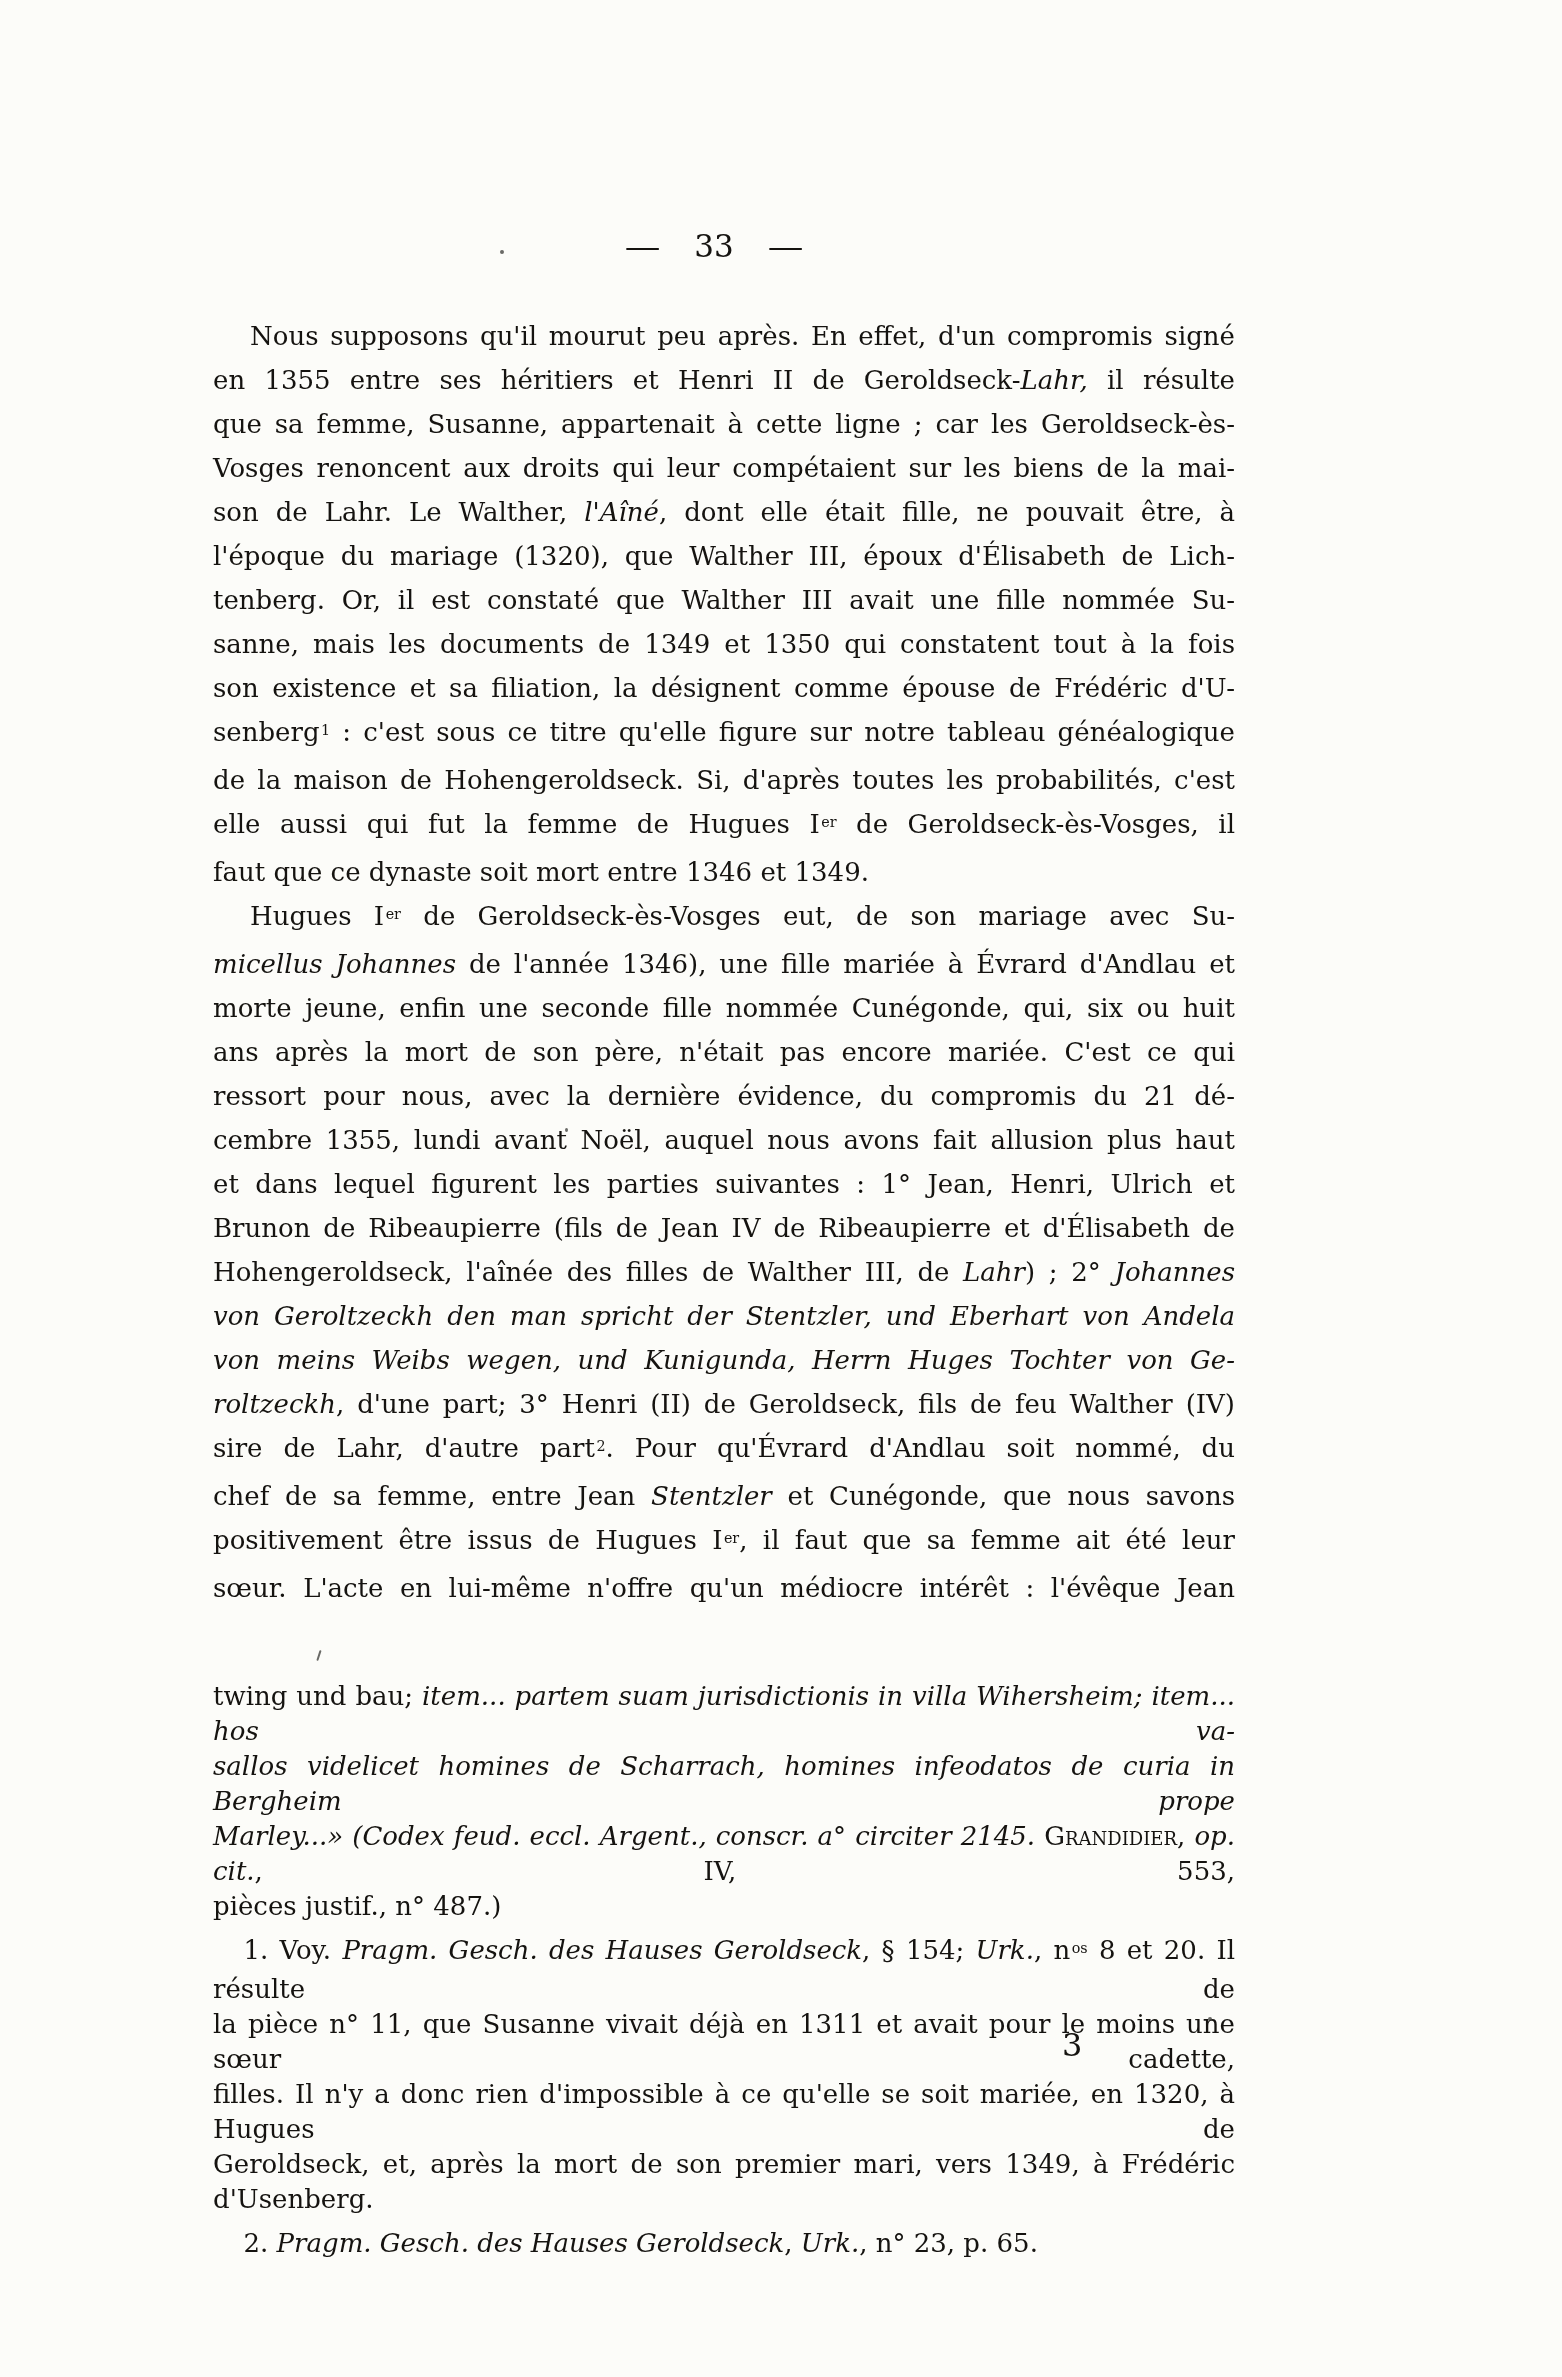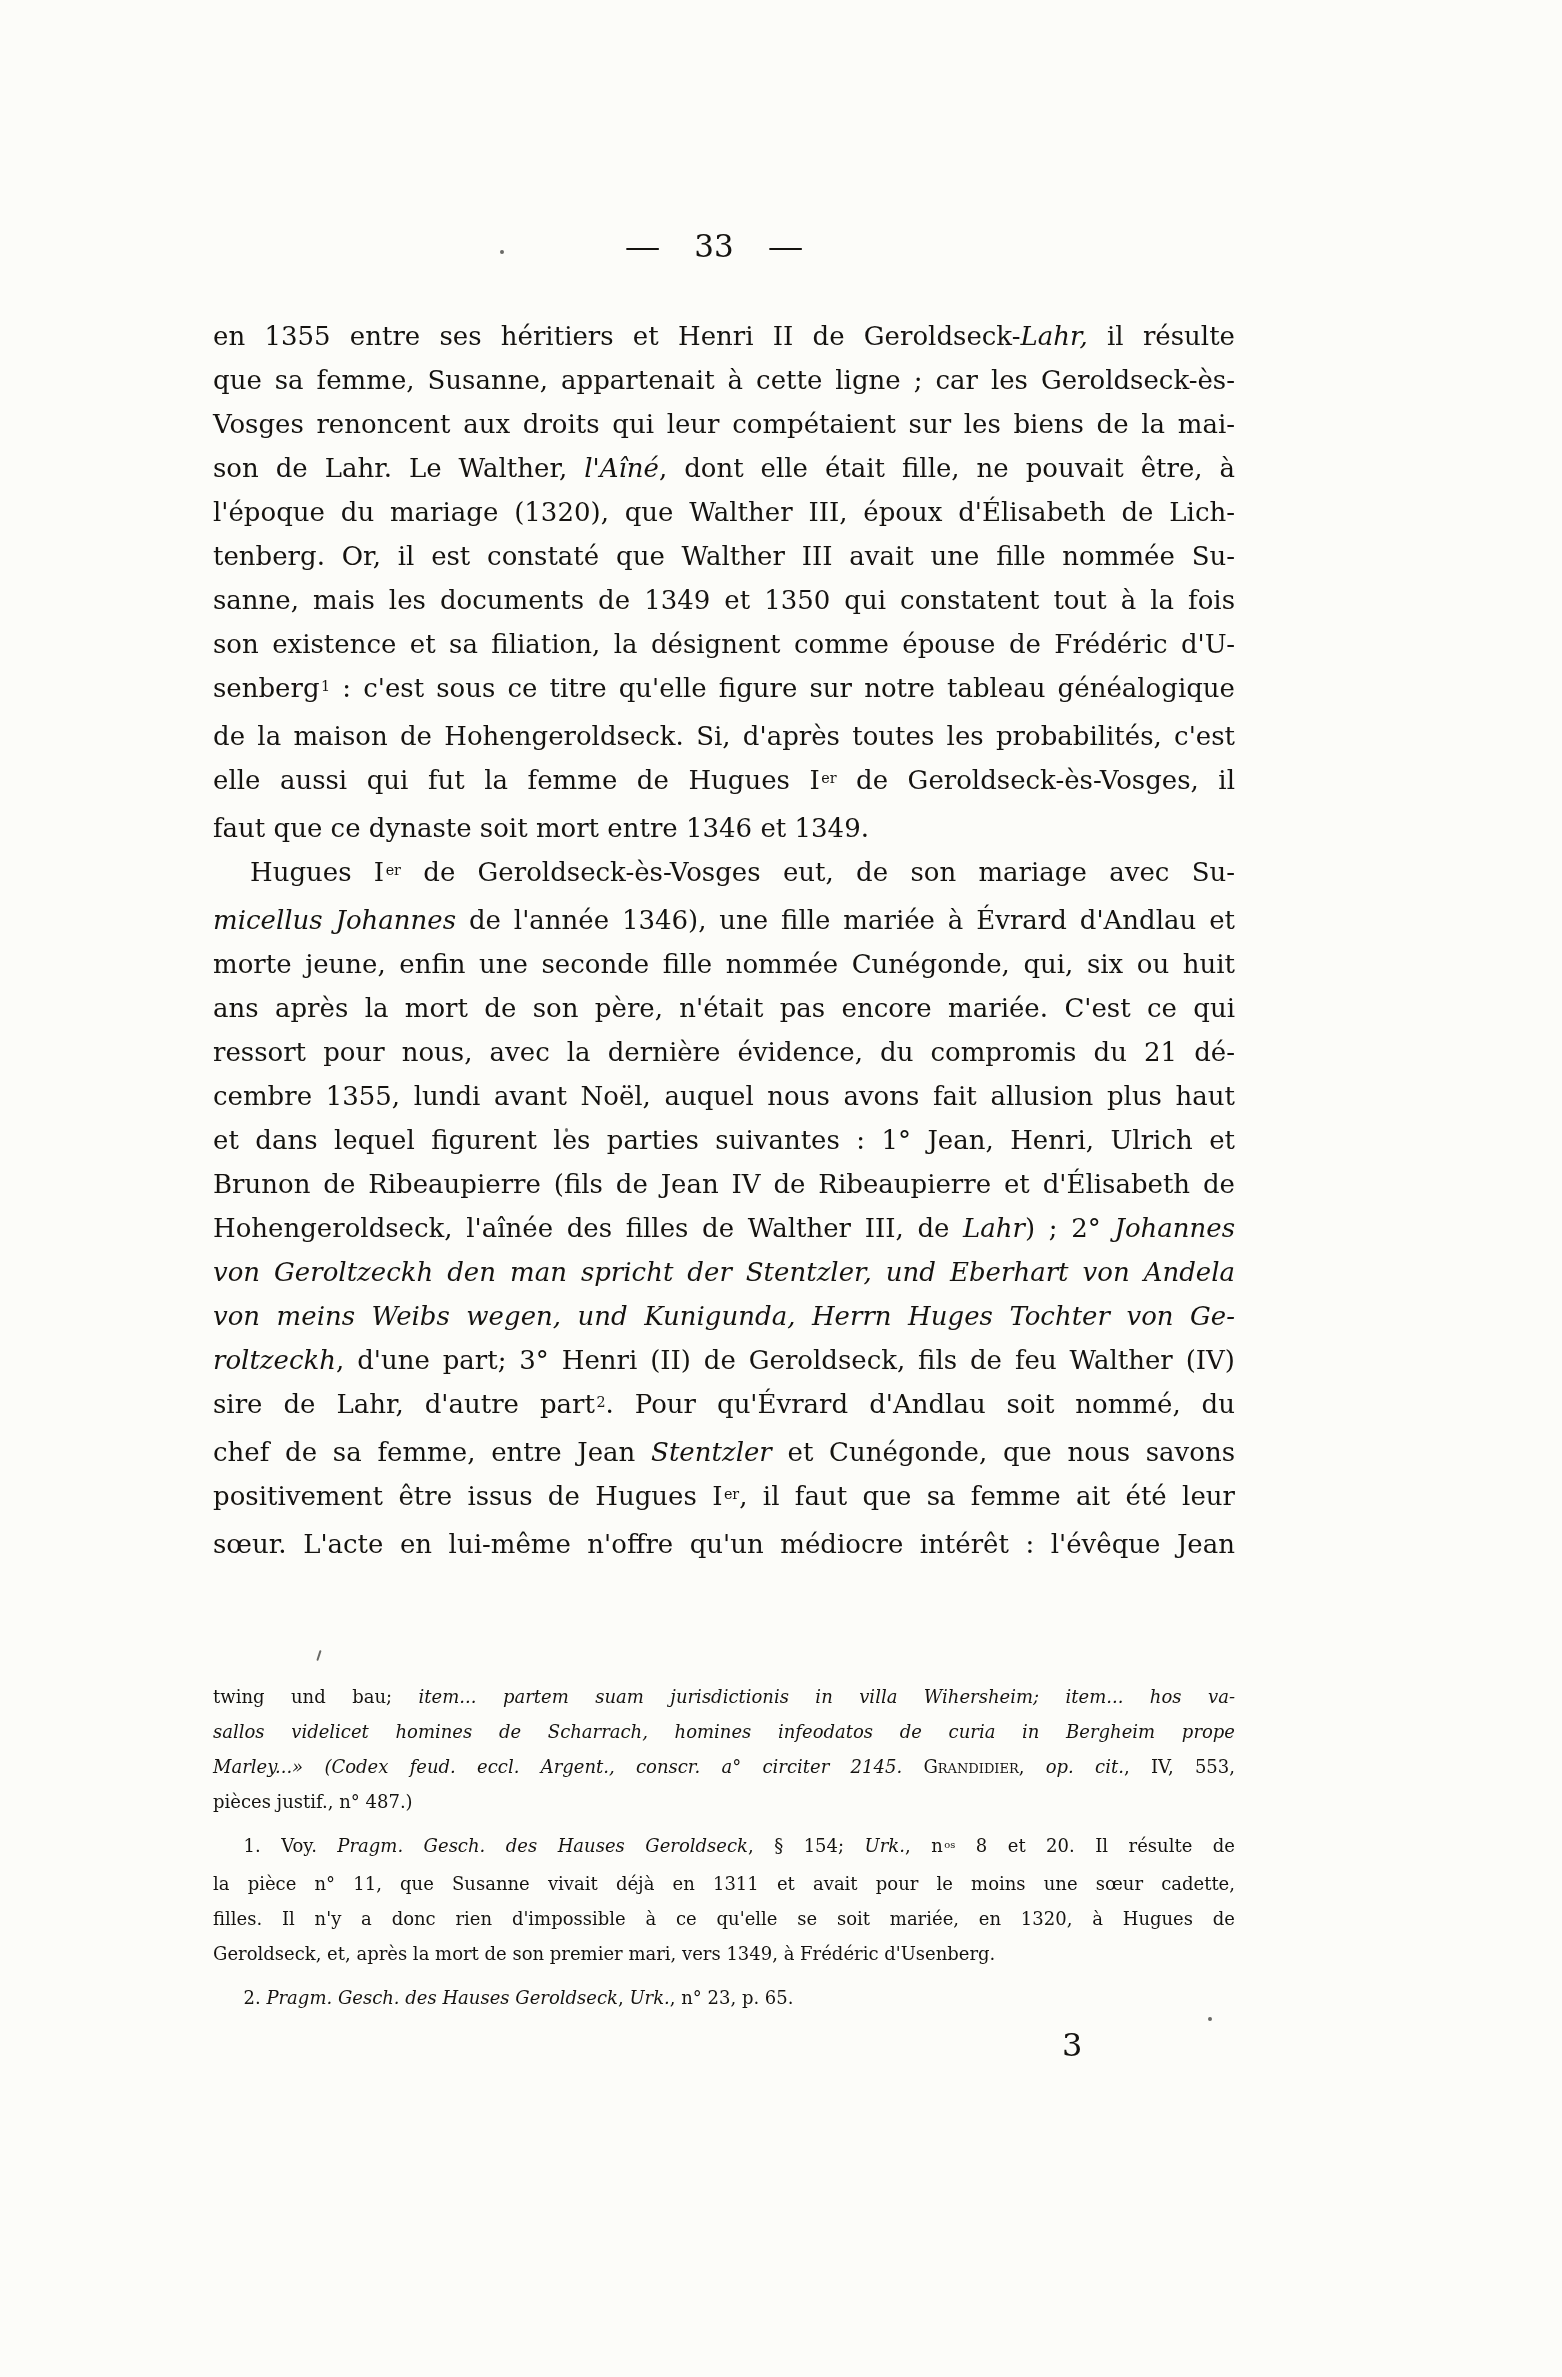--- a/index.html
+++ b/index.html
@@ -45,21 +45,21 @@
     font-size: 26px;
     line-height: 44px;
   }
 
   
   .footnotes {
     position: absolute;
     left: 213px;
     top: 1679px;
     width: 1022px;
-    font-size: 18px;
+    font-size: 26px;
     line-height: 35px;
   }
 
   .line {
     text-align: justify;
     text-align-last: justify;
     white-space: normal;
   }
   .line.end { text-align-last: left; }
   .body-text .line.indent { text-indent: 37px; }
@@ -101,20 +101,21 @@
 
 <div class="page">
 
   <div class="running-head">
     <span class="dash">—</span>
     <span class="num">33</span>
     <span class="dash">—</span>
   </div>
 
   <div class="body-text">
+      <div class="line indent"><span>Nous supposons qu'il mourut peu après. En effet, d'un compromis signé</span></div>
       <div class="line"><span>en 1355 entre ses héritiers et Henri II de Geroldseck-</span><span class="it">Lahr,</span><span> il résulte</span></div>
       <div class="line"><span>que sa femme, Susanne, appartenait à cette ligne ; car les Geroldseck-ès-</span></div>
       <div class="line"><span>Vosges renoncent aux droits qui leur compétaient sur les biens de la mai-</span></div>
       <div class="line"><span>son de Lahr. Le Walther, </span><span class="it">l'Aîné</span><span>, dont elle était fille, ne pouvait être, à</span></div>
       <div class="line"><span>l'époque du mariage (1320), que Walther III, époux d'Élisabeth de Lich-</span></div>
       <div class="line"><span>tenberg. Or, il est constaté que Walther III avait une fille nommée Su-</span></div>
       <div class="line"><span>sanne, mais les documents de 1349 et 1350 qui constatent tout à la fois</span></div>
       <div class="line"><span>son existence et sa filiation, la désignent comme épouse de Frédéric d'U-</span></div>
       <div class="line"><span>senberg</span><span class="sup">1</span><span> : c'est sous ce titre qu'elle figure sur notre tableau généalogique</span></div>
       <div class="line"><span>de la maison de Hohengeroldseck. Si, d'après toutes les probabilités, c'est</span></div>

